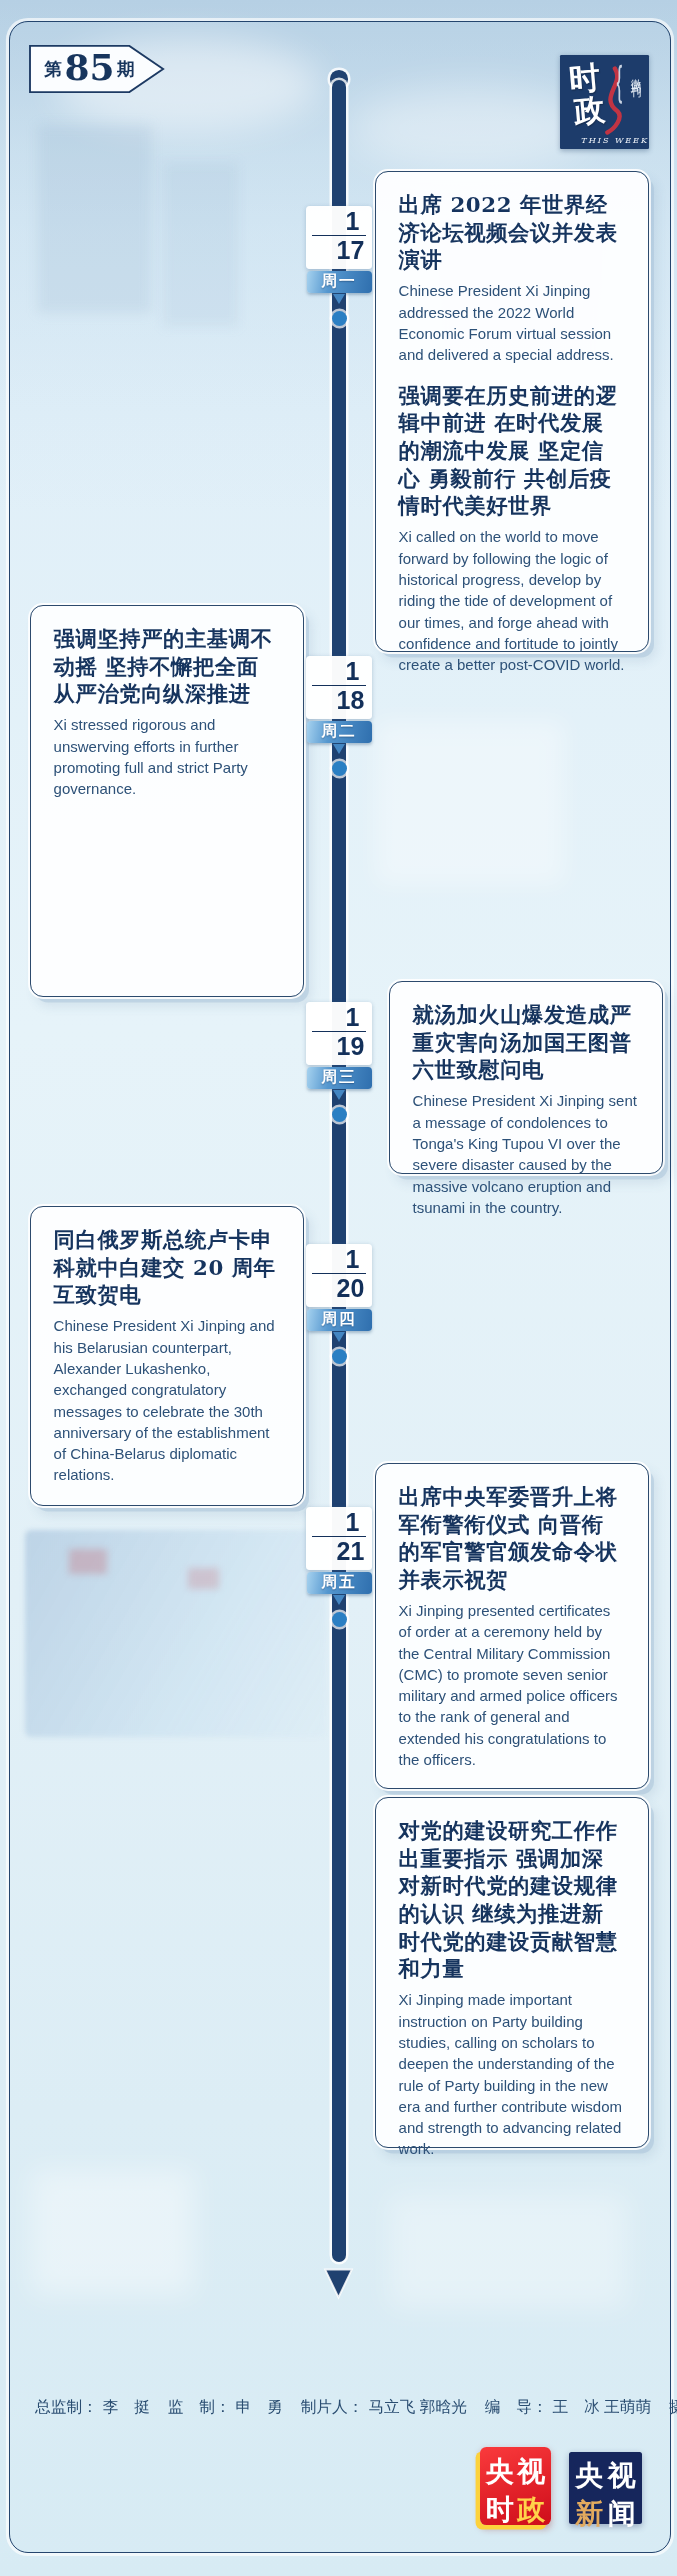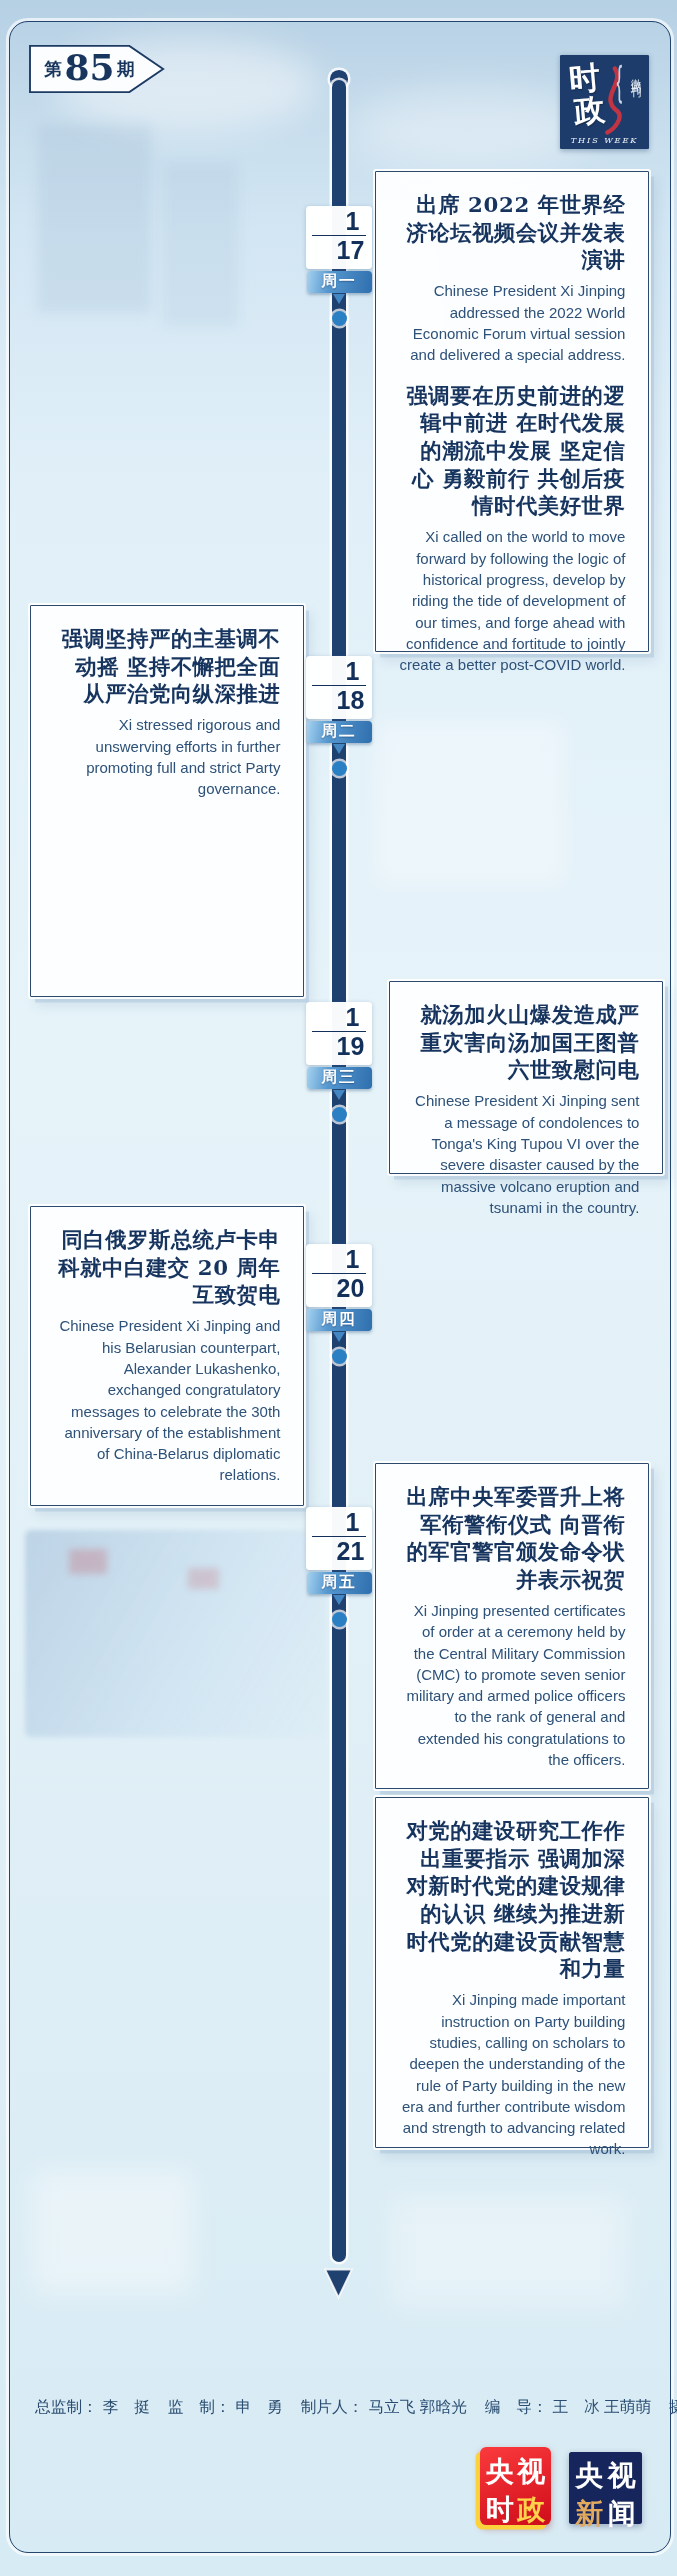--- a/index.html
+++ b/index.html
@@ -36,21 +36,21 @@
   .issue-text .sm{font-size:17.6px;font-weight:600;}
   .issue-text .big{font-size:36px;font-weight:800;line-height:1;margin:0 2.5px 3.8px 2.5px;text-align:center;}
   
   .brand{position:absolute;left:560px;top:55px;width:89px;height:94px;background:#1d3c6b;border-radius:1.3px;
     box-shadow:0 1.3px 5px rgba(30,60,100,.35);}
   .brand .zi{position:absolute;color:#fff;font-family:"DejaVu Serif","Liberation Serif",serif;font-weight:700;font-size:31px;line-height:1;transform:rotate(-5deg);text-shadow:0.6px 1.3px 1.3px rgba(0,0,0,.25);}
   .brand .zi1{left:8.8px;top:7.5px;}
   .brand .zi2{left:14px;top:40px;}
   .brand .vtxt{position:absolute;right:6.3px;top:15px;writing-mode:vertical-rl;font-size:10.7px;color:#eef4fb;letter-spacing:4.4px;font-family:"DejaVu Serif","Liberation Serif",serif;}
   .brand .bracket{position:absolute;right:24px;top:11.3px;font-size:21.3px;color:#e8eff8;transform:scaleY(2.1);opacity:.85;font-weight:200;}
-  .brand .week{position:absolute;bottom:4.4px;left:0;width:100%;text-align:center;font-size:8.2px;letter-spacing:1.9px;color:#f2f6fb;
+  .brand .week{position:absolute;bottom:4.4px;left:0;width:100%;text-align:right;font-size:8.2px;letter-spacing:1.9px;color:#f2f6fb;
     font-family:"DejaVu Serif","Liberation Serif",serif;font-style:italic;}
   .brand svg{position:absolute;left:36px;top:11.3px;}
   
   .tl-topdot{position:absolute;left:330px;top:70px;width:17.6px;height:17.6px;border-radius:50%;background:#1f4170;
     box-shadow:0 0 0 2.5px rgba(255,255,255,.8);}
   .tl-bar{position:absolute;left:332px;top:80px;width:14px;height:2182px;background:#1f4170;border-radius:7px;
     box-shadow:0 0 0 2.5px rgba(255,255,255,.8);}
   .tl-arrow{position:absolute;left:322px;top:2267px;}
   
   .marker{position:absolute;left:339px;transform:translateX(-50%);display:flex;flex-direction:column;align-items:center;z-index:6;}
@@ -60,23 +60,23 @@
   .datebox .mo{display:block;text-align:right;padding-right:6.3px;font-size:25px;font-weight:700;color:#13305a;line-height:25px;}
   .datebox .sep{height:0;border-top:1.9px solid #13305a;margin:0.6px 0;}
   .datebox .da{display:block;text-align:right;padding-right:1.3px;font-size:25px;font-weight:700;color:#13305a;line-height:28px;}
   .weekpill{margin-top:1.9px;width:65px;height:22px;border-radius:3.8px;
     background:linear-gradient(100deg,#a6d2ef 0%,#5597cf 35%,#2f6fae 100%);
     color:#fff;font-size:15.7px;font-weight:700;display:flex;align-items:center;justify-content:center;letter-spacing:1.9px;
     box-shadow:0 1.3px 3.1px rgba(40,80,120,.35);text-shadow:0 0.6px 1.3px rgba(20,50,90,.45);}
   .drop{width:0;height:0;border:6.3px solid transparent;border-top:10px solid #4486c2;margin-top:1.3px;}
   .mdot{width:15px;height:15px;border-radius:50%;background:#2b7fc3;box-shadow:0 0 0 2.5px rgba(255,255,255,.7);margin-top:0.6px;}
   
-  .card{position:absolute;background:rgba(253,254,255,.97);border:1.3px solid #2c4a6d;border-radius:1px;
+  .card{position:absolute;background:rgba(253,254,255,.97);border:1.3px solid #2c4a6d;border-radius:13px;
     box-sizing:border-box;padding:19px 22.6px;z-index:4;
-    box-shadow:0 0 0 1.9px rgba(255,255,255,.9),5px 5.6px 0 rgba(165,190,215,.45),6.3px 8.8px 11.3px rgba(60,100,140,.12);text-align:right;}
+    box-shadow:0 0 0 1.9px rgba(255,255,255,.9),5px 5.6px 0 rgba(165,190,215,.45),6.3px 8.8px 11.3px rgba(60,100,140,.12);}
   .c1{left:375px;top:171px;width:274px;height:481px;}
   .c2{left:30px;top:605px;width:274px;height:392px;}
   .c3{left:389px;top:981px;width:274px;height:193px;}
   .c4{left:30px;top:1206px;width:274px;height:300px;}
   .c5{left:375px;top:1463px;width:274px;height:326px;}
   .c6{left:375px;top:1797px;width:274px;height:351px;}
   .card .zh{font-family:"DejaVu Serif","Liberation Serif",serif;font-weight:700;color:#16345e;font-size:21.3px;line-height:1.3;letter-spacing:0.6px;}
   .card .en{margin-top:6.3px;color:#2d5178;font-size:15px;line-height:1.42;}
   .card .sec + .sec{margin-top:16.3px;}
   

